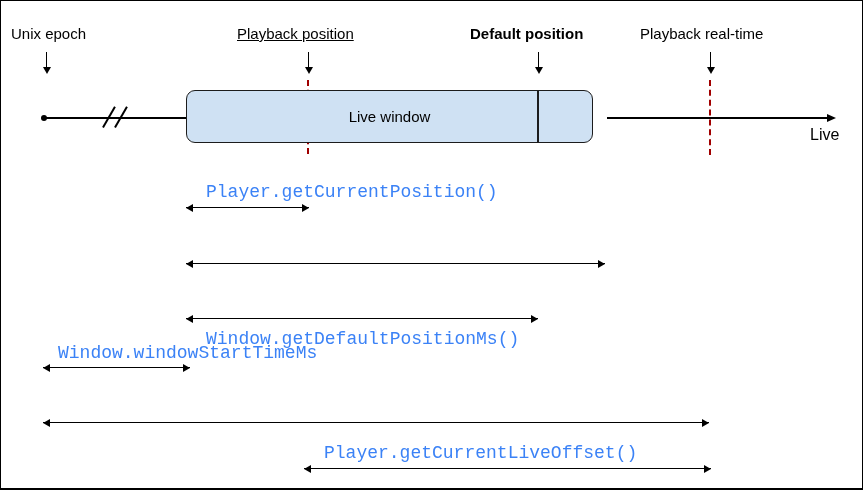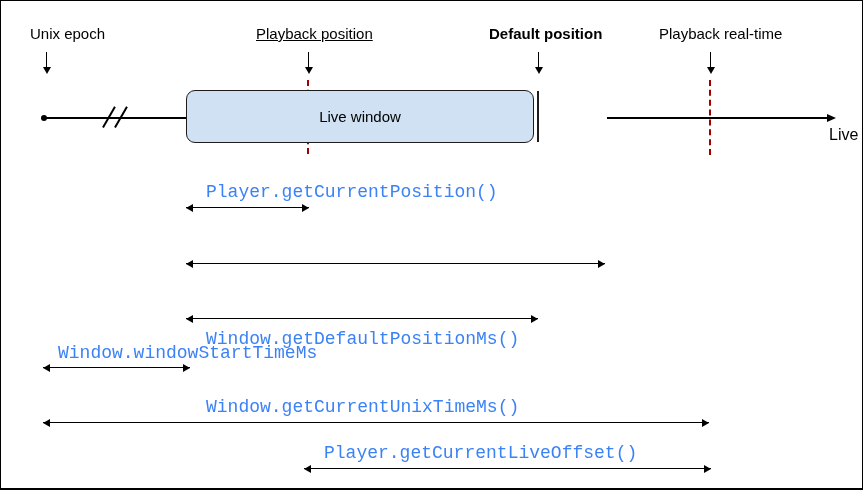--- a/index.html
+++ b/index.html
@@ -7,35 +7,35 @@
     position:relative;
     width:863px;height:490px;
     box-sizing:border-box;
     background:#ffffff;
     border:1px solid #000;
     border-bottom:2px solid #000;
     font-family:"Liberation Sans", sans-serif;
     color:#000;
     overflow:hidden;
   }
-  .lbl{position:absolute;font-size:15px;white-space:nowrap;margin-left:19px;}
+  .lbl{position:absolute;font-size:15px;white-space:nowrap;}
   .mono{position:absolute;font-family:"Liberation Mono","DejaVu Sans Mono",monospace;font-size:18px;white-space:nowrap;color:#3b82f6;}
   
   .vdown{position:absolute;width:1px;height:15px;background:#000;}
   .vdown::after{content:"";position:absolute;top:15px;left:-3.5px;width:0;height:0;
     border:4px solid transparent;border-top:7px solid #000;border-bottom:0;}
   
   .dashline{position:absolute;width:0;border-left:2px dashed #a00000;}
   
   .hline{position:absolute;height:1.5px;background:#000;}
   .dot{position:absolute;width:6px;height:6px;border-radius:50%;background:#000;}
   .slash{position:absolute;width:1.5px;height:24px;background:#000;transform:rotate(30deg);}
   .head-right{position:absolute;width:0;height:0;border:4.5px solid transparent;border-right:0;border-left:9px solid #000;}
   
-  .window-box{position:absolute;left:185px;top:89px;width:348px;height:53px;box-sizing:border-box;
+  .window-box{position:absolute;left:185px;top:89px;width:407px;height:53px;box-sizing:border-box;
     background:#cfe1f3;border:1.5px solid #1c1c1c;border-radius:9px;
     display:flex;align-items:center;justify-content:center;font-size:15px;}
   .divider{position:absolute;left:536px;top:90px;width:1.5px;height:51px;background:#1c1c1c;}
   
   .darrow{position:absolute;height:0;border-top:1.2px solid #000;}
   .darrow::before{content:"";position:absolute;left:0;top:-4.5px;width:0;height:0;
     border:4px solid transparent;border-left:0;border-right:7px solid #000;}
   .darrow::after{content:"";position:absolute;right:0;top:-4.5px;width:0;height:0;
     border:4px solid transparent;border-right:0;border-left:7px solid #000;}
 </style>
@@ -74,19 +74,18 @@
   <div class="darrow" style="left:185px;top:206px;width:123px;"></div>
 
   <div class="darrow" style="left:185px;top:262px;width:419px;"></div>
 
   <div class="mono" style="left:205px;top:292px;margin-top:36px;">Window.getDefaultPositionMs()</div>
   <div class="darrow" style="left:185px;top:317px;width:352px;"></div>
 
   <div class="mono" style="left:57px;top:342px;">Window.windowStartTimeMs</div>
   <div class="darrow" style="left:42px;top:366px;width:147px;"></div>
 
-  <div class="mono" style="left:205px;top:396px;">Window.getCurrentUnixTimeMs()</div>
   <div class="darrow" style="left:42px;top:421px;width:666px;"></div>
 
   <div class="mono" style="left:323px;top:442px;">Player.getCurrentLiveOffset()</div>
   <div class="darrow" style="left:303px;top:467px;width:407px;"></div>
 
 </div>
 
 </body></html>

